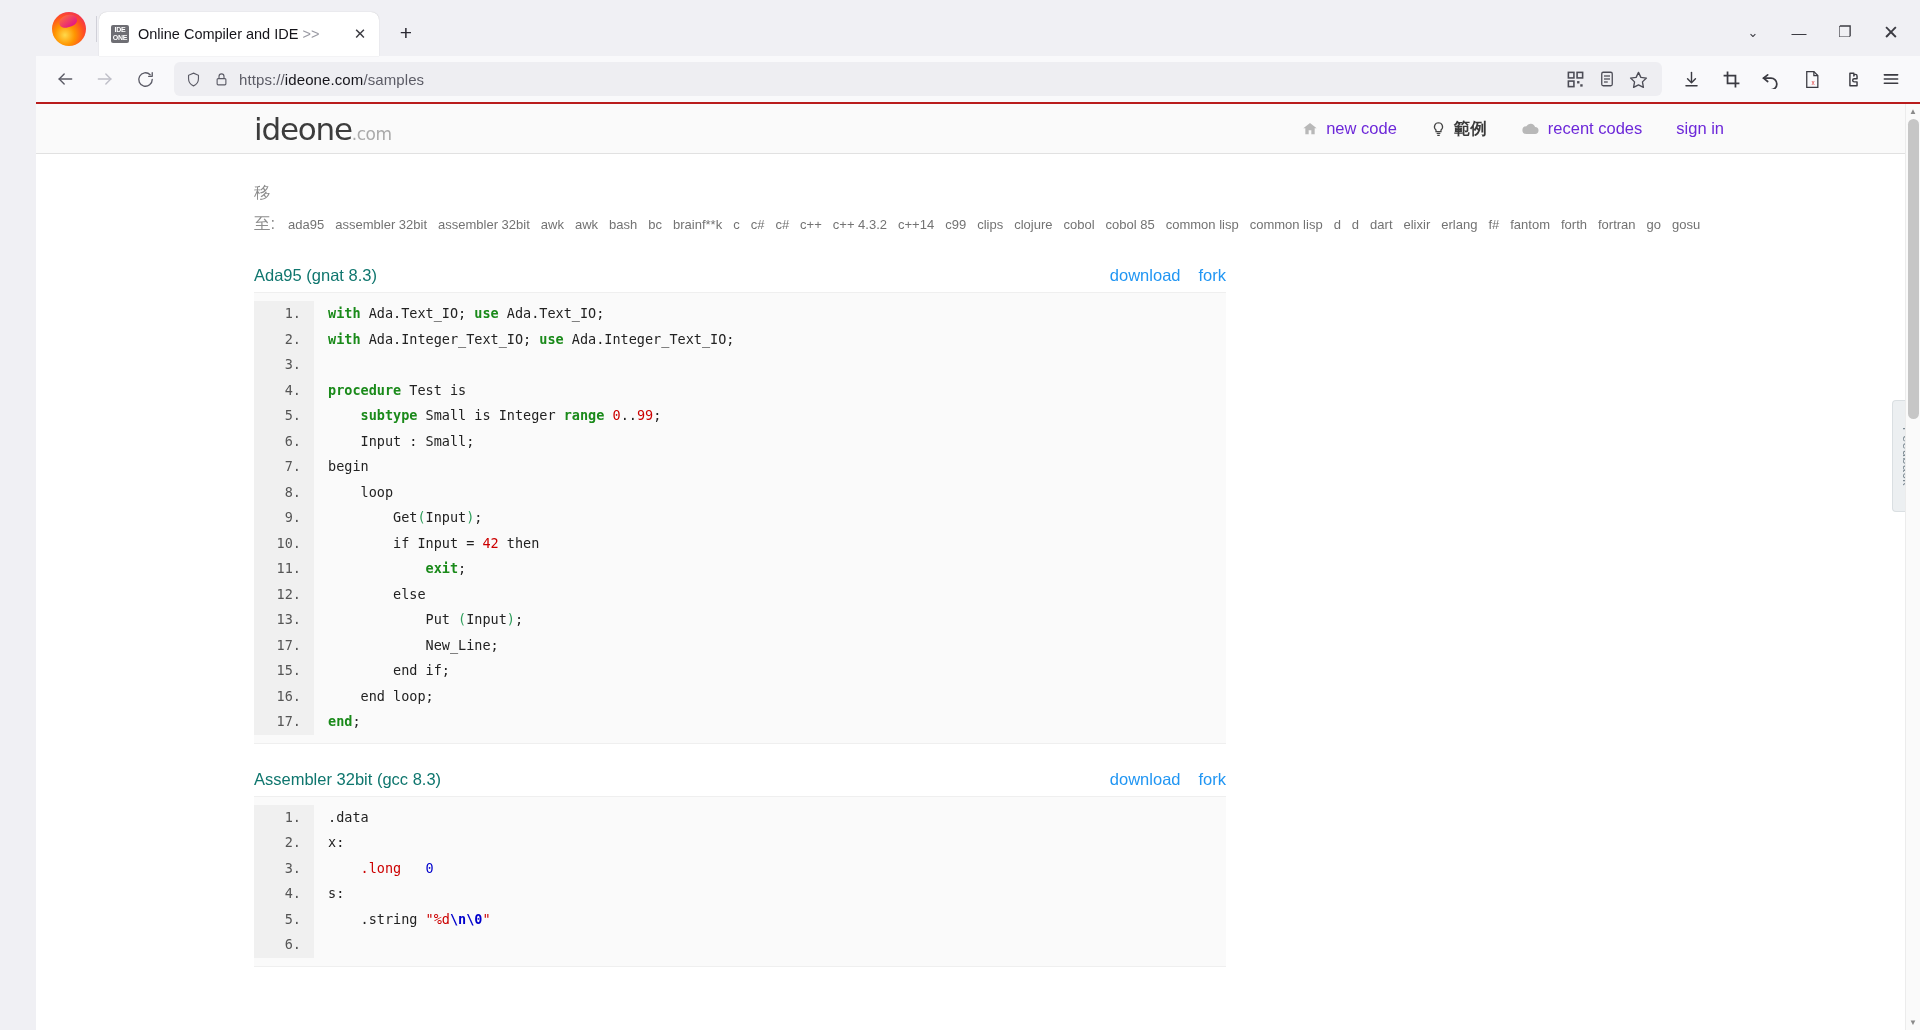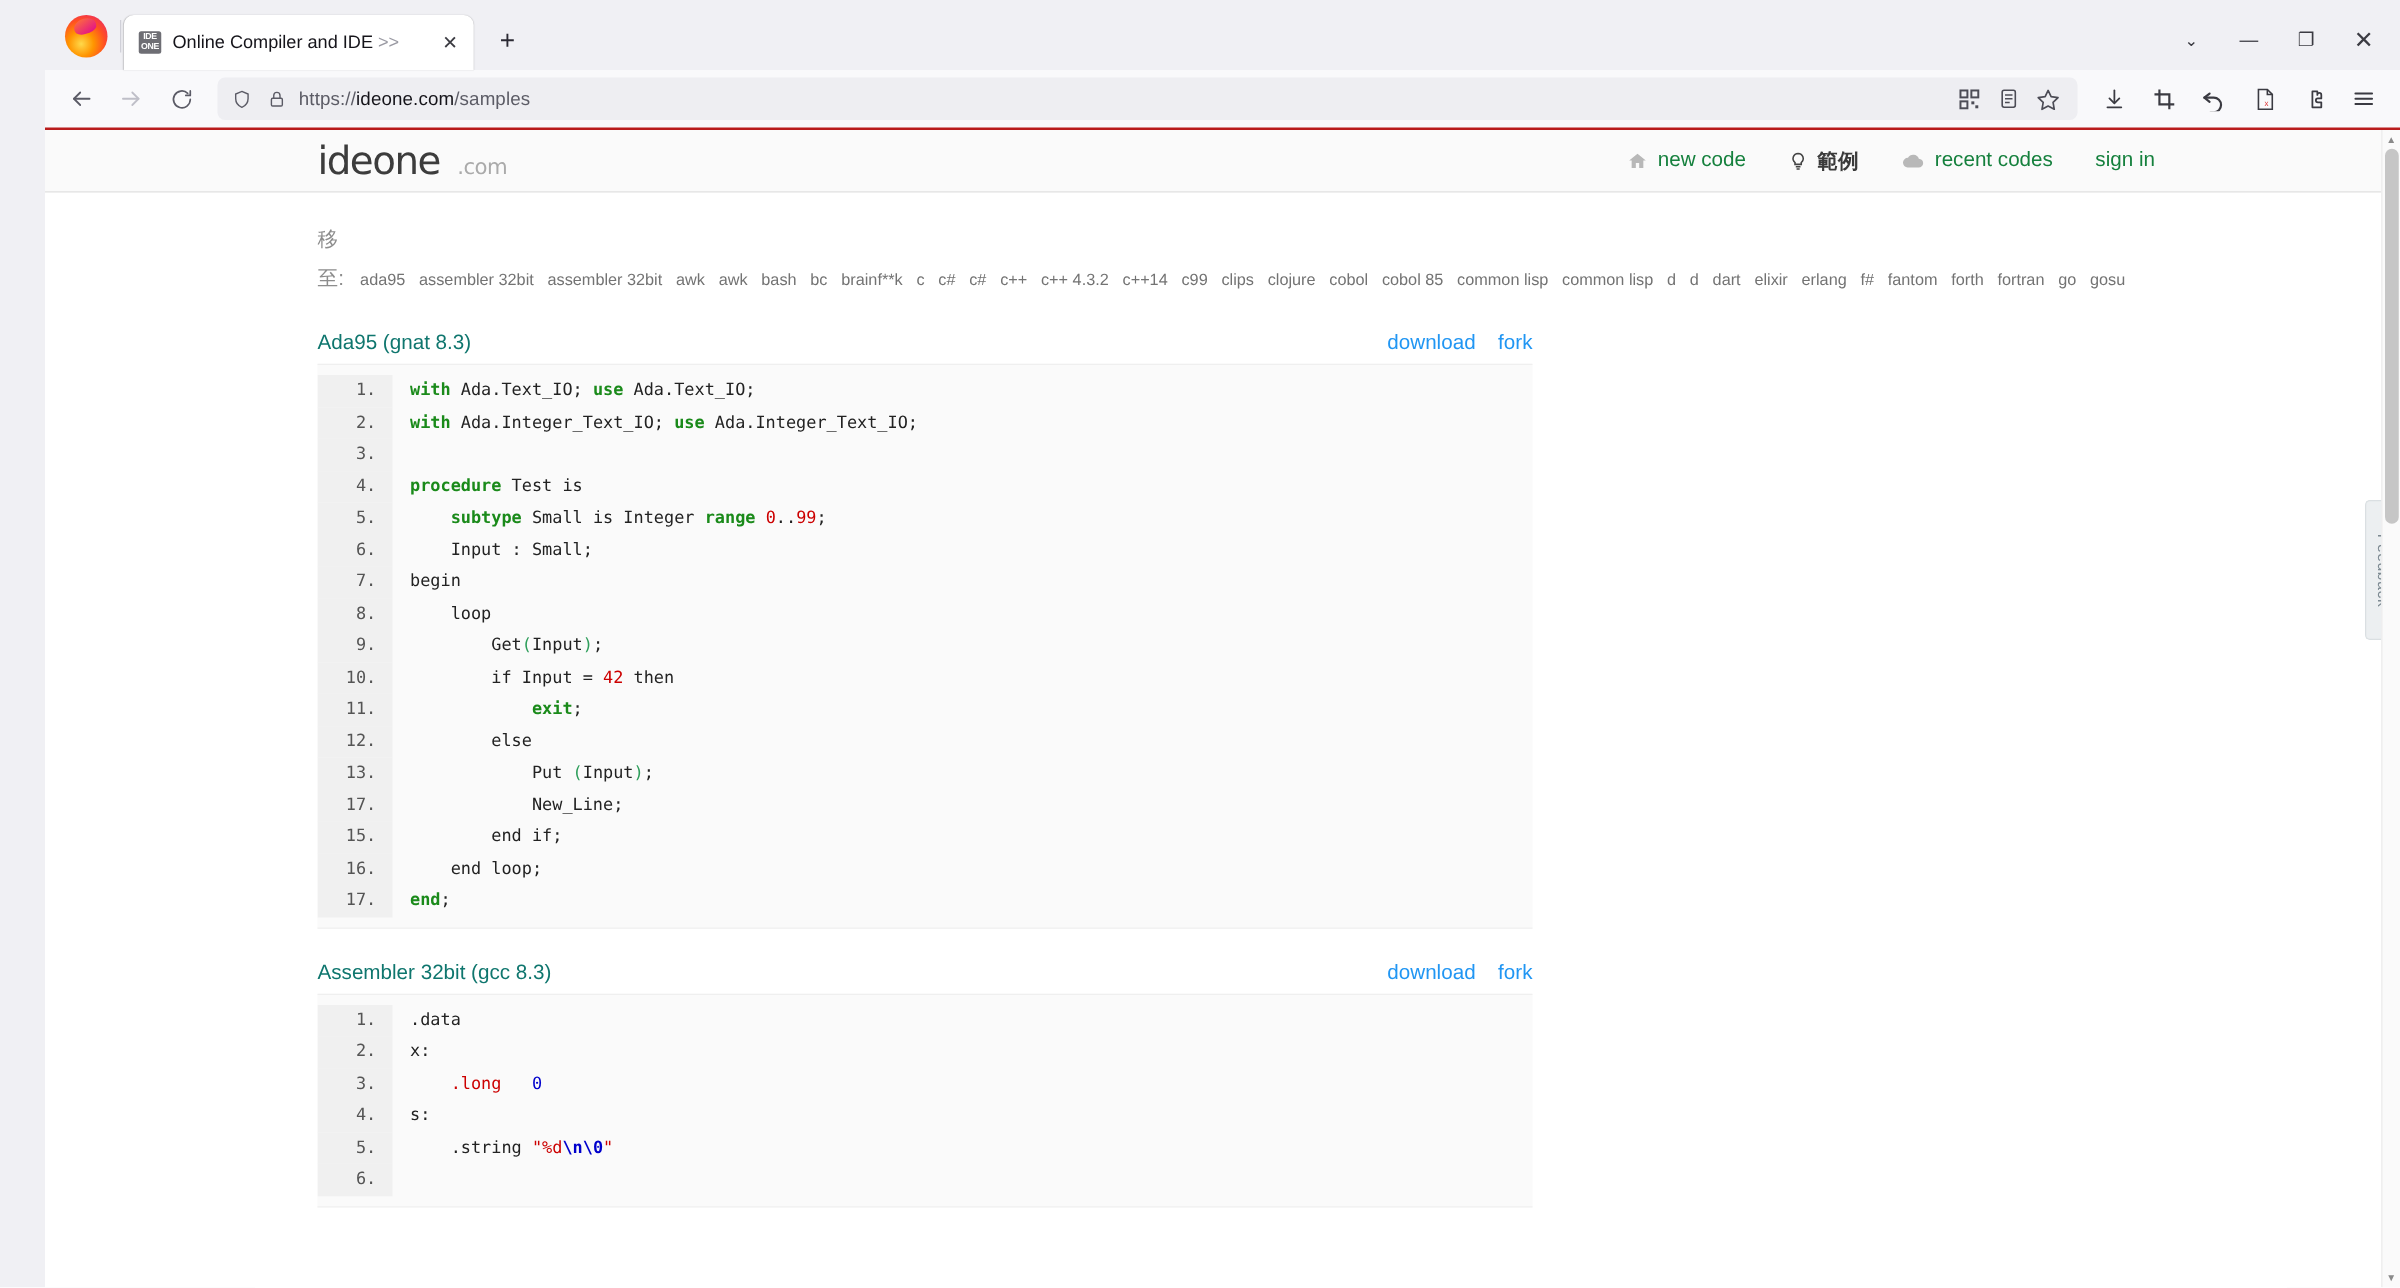--- a/index.html
+++ b/index.html
@@ -89,23 +89,23 @@
 
   
   .viewport { flex: 1; background: #fff; position: relative; overflow: hidden; }
 
   .site-header {
     height: 50px; background: #fafafa; border-bottom: 1px solid #e1e1e1;
     display: flex; align-items: center; padding: 0 0 0 218px; position: relative;
   }
   .brand { font-size: 31px; color: #3c3c3c; letter-spacing: -1.2px; font-weight: 400;
            font-family: "DejaVu Sans", sans-serif; }
-  .brand .dotcom { font-size: 17px; color: #aaa; letter-spacing: -.5px; margin-left: 14px; }
+  .brand .dotcom { font-size: 17px; color: #aaa; letter-spacing: -.5px; }
   .site-nav { margin-left: auto; display: flex; align-items: center; gap: 34px; padding-right: 196px; }
-  .nav-item { display: flex; align-items: center; gap: 8px; font-size: 16.5px; color: #15803d; white-space: nowrap; }
+  .nav-item { display: flex; align-items: center; gap: 8px; font-size: 16.5px; color: #6d28d9; white-space: nowrap; }
   .nav-item.active { color: #3a3a3a; font-weight: 700; }
   .nav-ic { color: #b8b8b8; display:flex; align-items:center; }
 
   .page { padding: 0 0 0 218px; position: relative; }
   .intro { font-size: 16.5px; color: #8d8d8d; margin: 28px 0 0 0; letter-spacing: .3px; }
   .jump { margin-top: 23px; max-width: 972px; line-height: 31px; }
   .jump-label { font-size: 16.5px; color: #8d8d8d; margin-right: 13px; }
   .jump a { font-size: 13px; color: #737373; text-decoration: none; margin-right: 11px; white-space: nowrap; margin-top: 32px; }
 
   .snippet { max-width: 972px; margin-top: 26px; }

